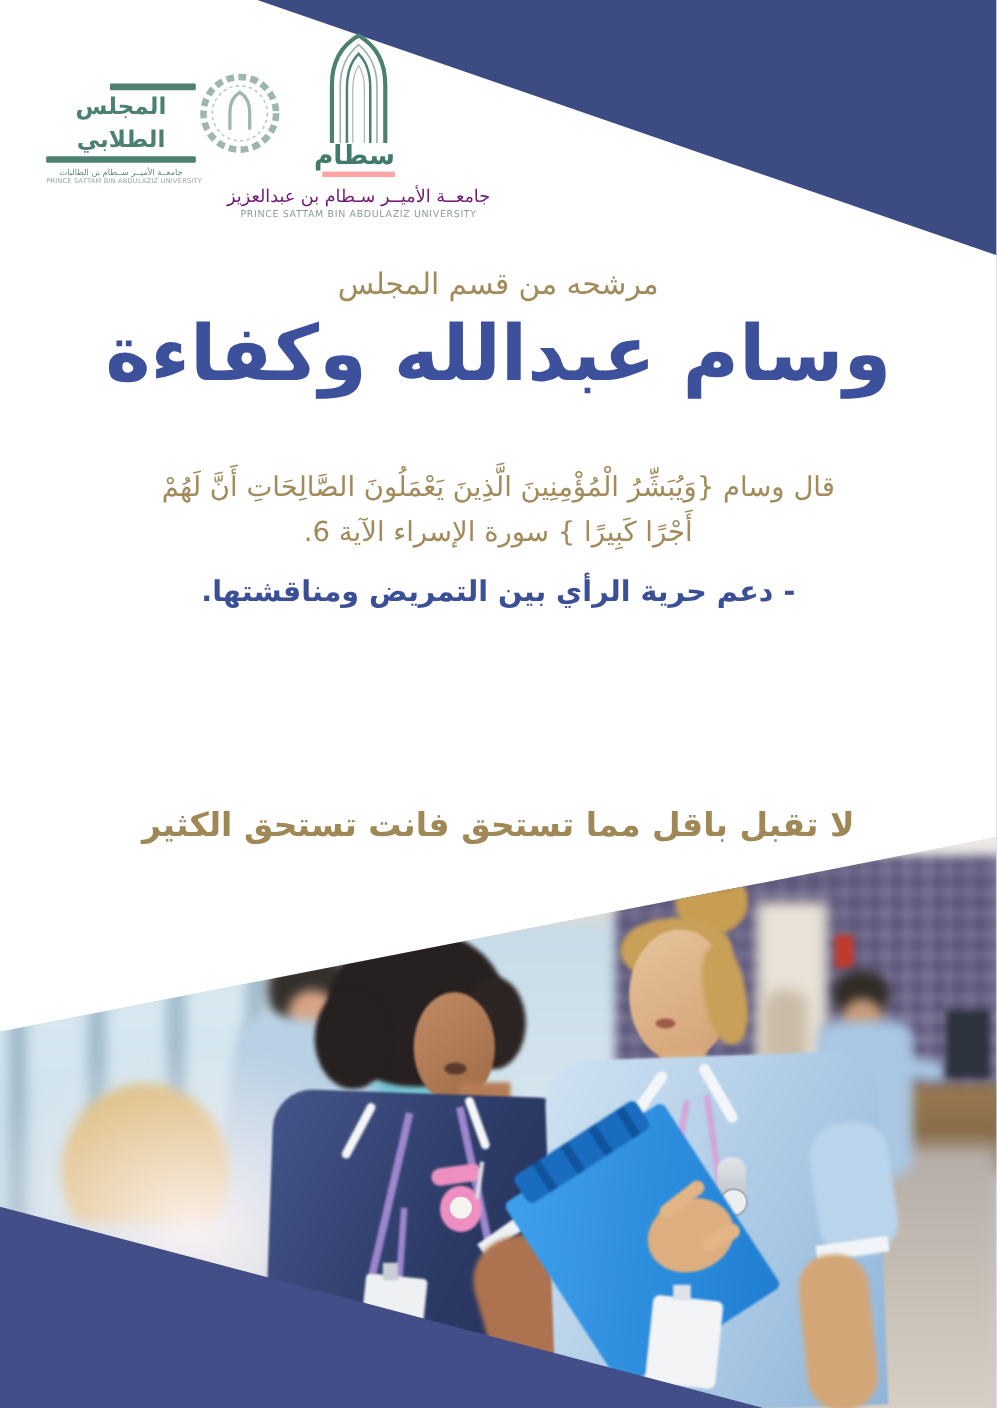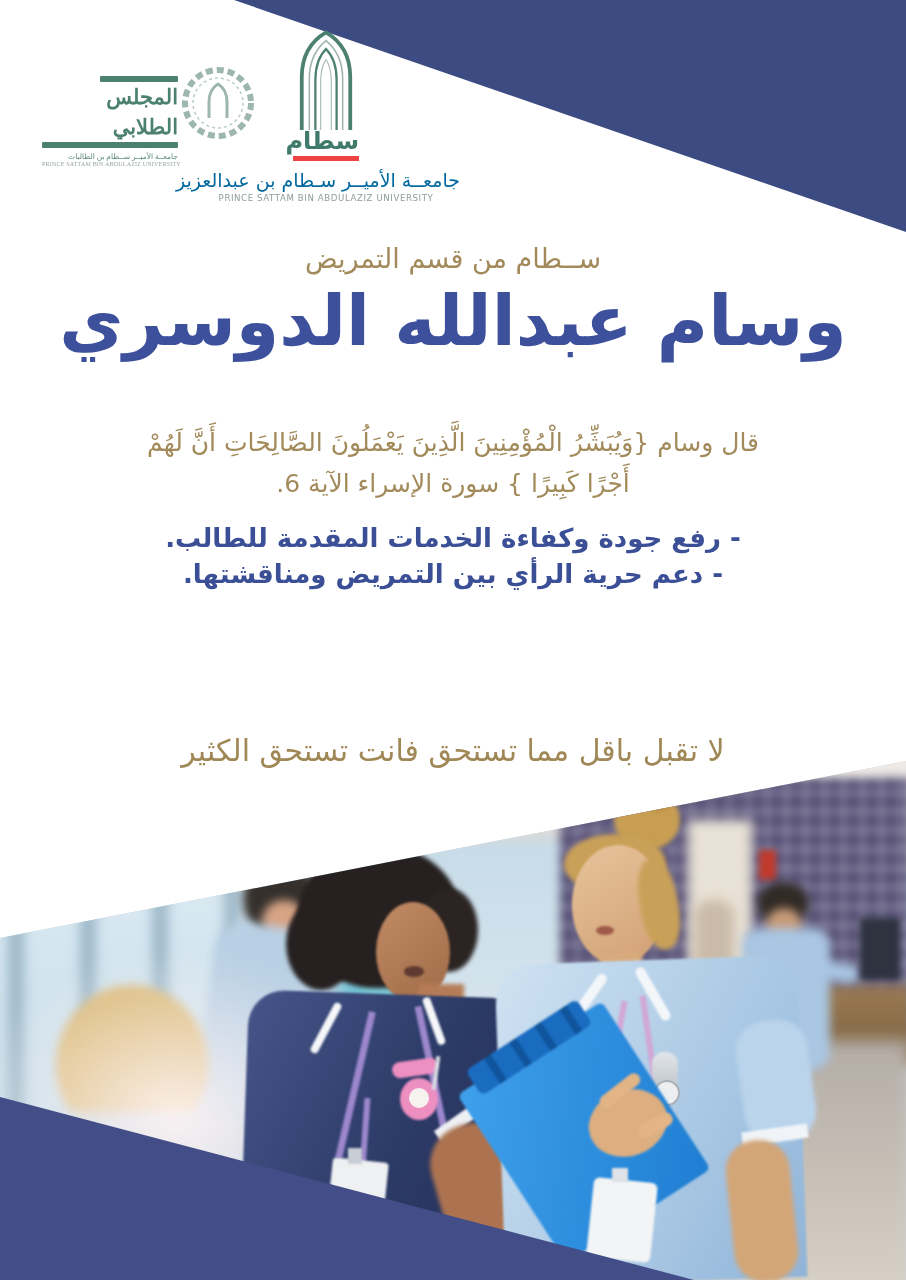--- a/index.html
+++ b/index.html
@@ -4,44 +4,44 @@
 <style>
   html,body{margin:0;padding:0;background:#ffffff;}
   body{width:906px;height:1280px;position:relative;overflow:hidden;
        font-family:"DejaVu Sans","Liberation Sans",sans-serif;}
   
   .band-top{position:absolute;inset:0;background:#3d4b83;
             clip-path:polygon(234px 0,906px 0,906px 232px);}
   .band-bottom{position:absolute;inset:0;background:#434d87;
             clip-path:polygon(0 1097px,694px 1280px,0 1280px);}
   
-  .council{position:absolute;left:42px;top:76px;width:136px;text-align:right;font-family:Liberation Serif, serif;}
+  .council{position:absolute;left:42px;top:76px;width:136px;text-align:center;}
   .council .bar1{margin-left:58px;width:78px;height:6px;background:#4c8172;border-radius:1px;}
   .council .ttl{color:#4c8172;font-weight:bold;font-size:21px;line-height:30px;direction:rtl;}
   .council .bar2{width:136px;height:6px;background:#4c8172;border-radius:1px;}
   .council .cap-ar{color:#5d8a7c;font-size:7.5px;margin-top:4px;direction:rtl;white-space:nowrap;}
   .council .cap-en{color:#97a6a0;font-size:6px;letter-spacing:.2px;white-space:nowrap;}
   .seal{position:absolute;left:179px;top:62px;}
   .uni{position:absolute;left:192px;top:30px;width:268px;text-align:center;}
   .uni .arch{margin:0 auto;display:block;}
   .uni .mark{margin:-4px auto 0;width:66px;color:#3f7a6b;font-weight:bold;font-size:24px;
-             line-height:30px;border-bottom:5px solid #ef4444;direction:rtl;}
-  .uni .cap-ar{color:#0369a1;font-size:19px;margin-top:8px;direction:rtl;white-space:nowrap;text-align:right;}
+             line-height:30px;border-bottom:5px solid #fca5a5;direction:rtl;}
+  .uni .cap-ar{color:#701a75;font-size:16px;margin-top:8px;direction:rtl;white-space:nowrap;}
   .uni .cap-en{color:#8d9d97;font-size:8.6px;letter-spacing:.6px;margin-top:2px;white-space:nowrap;}
   
   .dept{position:absolute;left:0;top:243px;width:100%;text-align:center;direction:rtl;
         color:#a28a5b;font-size:27px;}
   .name{position:absolute;left:0;top:280px;width:100%;text-align:center;direction:rtl;
         color:#3d509c;font-size:70px;font-weight:bold;}
   .verse{position:absolute;left:0;top:422px;width:100%;text-align:center;direction:rtl;
         color:#a28a5b;font-size:25px;line-height:41px;}
   .goals{position:absolute;left:0;top:521px;width:100%;text-align:center;direction:rtl;
         color:#3b4f97;font-size:26px;font-weight:bold;line-height:35.5px;}
   .slogan{position:absolute;left:0;top:733px;width:100%;text-align:center;direction:rtl;
-        color:#a08756;font-size:30px;font-weight:normal;}
+        color:#a08756;font-size:30px;font-weight:bold;}
   
   .photo{position:absolute;inset:0;background:#c9d2d8;
          clip-path:polygon(0 938px,906px 761px,906px 1280px,0 1280px);}
   .photo div{position:absolute;}
   .b8{filter:blur(8px);} .b6{filter:blur(6px);} .b5{filter:blur(5px);}
   .b3{filter:blur(3px);} .b2{filter:blur(2px);} .b1{filter:blur(1px);}
 </style>
 </head>
 <body>
 
@@ -66,28 +66,27 @@
     <path d="M12,132 V62 C12,30 27,13 44,3 C61,13 76,30 76,62 V132" fill="none" stroke="#4c8172" stroke-width="5"></path>
     <path d="M22,132 V64 C22,38 32,24 44,14 C56,24 66,38 66,64 V132" fill="none" stroke="#9fb3ab" stroke-width="2"></path>
     <path d="M30,132 V66 C30,45 36,33 44,25 C52,33 58,45 58,66 V132" fill="none" stroke="#4c8172" stroke-width="3"></path>
     <path d="M37,132 V68 C37,53 40,45 44,39 C48,45 51,53 51,68 V132" fill="none" stroke="#a9bab2" stroke-width="1.5"></path>
   </svg>
   <div class="mark">سطام</div>
   <div class="cap-ar">جامعــة الأميــر سـطام بن عبدالعزيز</div>
   <div class="cap-en">PRINCE SATTAM BIN ABDULAZIZ UNIVERSITY</div>
 </div>
 
-<div class="dept">ســطام من قسم التمريض</div>
-<div class="name">وسام عبدالله الدوسري</div>
+<div class="dept">مرشحه من قسم المجلس</div>
+<div class="name">وسام عبدالله وكفاءة</div>
 <div class="verse">
   <span>قال وسام {وَيُبَشِّرُ الْمُؤْمِنِينَ الَّذِينَ يَعْمَلُونَ الصَّالِحَاتِ أَنَّ لَهُمْ</span><br>
   <span>أَجْرًا كَبِيرًا } سورة الإسراء الآية 6.</span>
 </div>
 <div class="goals">
-  <div>- رفع جودة وكفاءة الخدمات المقدمة للطالب.</div>
   <div>- دعم حرية الرأي بين التمريض ومناقشتها.</div>
 </div>
 <div class="slogan">لا تقبل باقل مما تستحق فانت تستحق الكثير</div>
 
 <div class="photo">
 
   <div class="b8" style="left:180px;top:738px;width:760px;height:125px;background:linear-gradient(#f2efec,#d9d4d0);"></div>
   <div class="b6" style="left:300px;top:772px;width:130px;height:26px;background:#fffdf0;border-radius:6px;opacity:.9;"></div>
   <div class="b6" style="left:688px;top:762px;width:72px;height:20px;background:#fffdf0;border-radius:6px;opacity:.9;"></div>
   <div class="b6" style="left:822px;top:776px;width:60px;height:18px;background:#fffdf0;border-radius:6px;opacity:.9;"></div>

